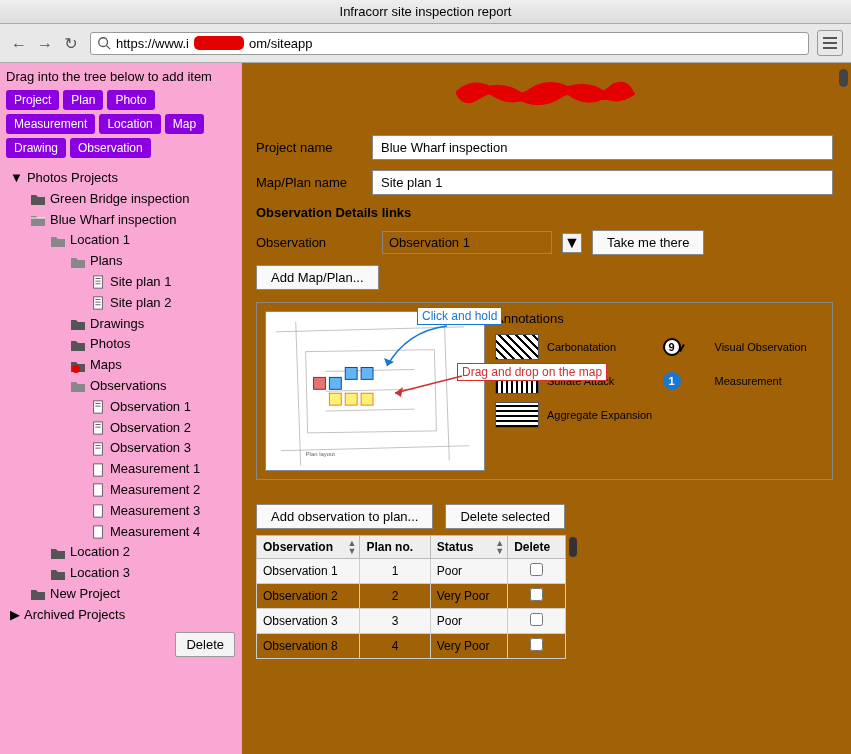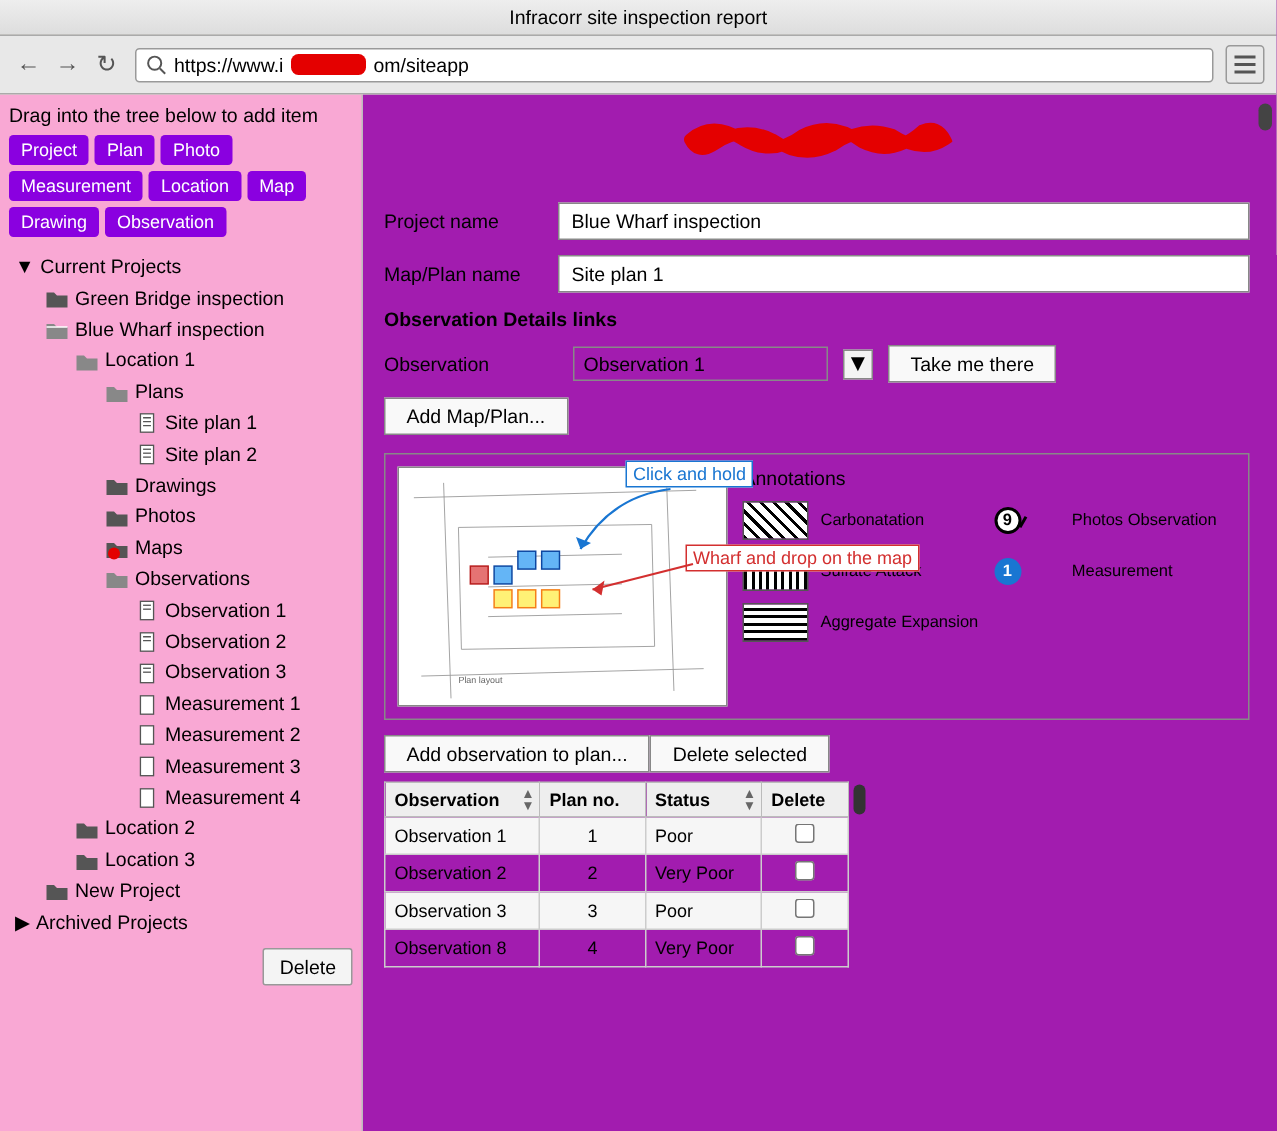--- a/index.html
+++ b/index.html
@@ -24,52 +24,52 @@
 .tree-row svg { width:16px; height:14px; flex-shrink:0; }
 .indent-0 { padding-left:4px; }
 .indent-1 { padding-left:24px; }
 .indent-2 { padding-left:44px; }
 .indent-3 { padding-left:64px; }
 .indent-4 { padding-left:84px; }
 .red-dot { width:8px; height:8px; background:#e40000; border-radius:50%; position:absolute; left:72px; top:302px; }
 .delete-btn-wrap { text-align:right; margin-top:6px; }
 .btn { background:#f4f4f4; border:1px solid #999; padding:4px 10px; font-size:13px; cursor:pointer; border-radius:2px; }
 
-.main { flex:1; background:#a21caf; padding:12px 18px 12px 14px; overflow:auto; position:relative; }
+.main { flex:1; background:#a16207; padding:12px 18px 12px 14px; overflow:auto; position:relative; }
 .scroll-gutter { position:absolute; right:3px; top:6px; bottom:6px; width:12px; }
 .scroll-thumb { position:absolute; top:0; right:0; width:9px; height:18px; background:#444; border-radius:5px; }
 .logo-scribble { width:180px; height:36px; margin:0 auto 24px; display:block; }
 .form-row { display:flex; align-items:center; margin-bottom:10px; }
 .form-row label { width:116px; font-size:13px; }
 .text-input { flex:1; border:1px solid #888; padding:4px 8px; font-size:13px; }
 .section-head { font-weight:bold; font-size:13px; margin:8px 0 10px; }
 .obs-row { display:flex; align-items:center; gap:10px; margin-bottom:10px; }
 .obs-row label { width:116px; font-size:13px; }
 .selectbox { border:1px solid #888; padding:3px 6px; font-size:13px; width:170px; display:flex; justify-content:space-between; align-items:center; cursor:pointer; }
 .caret { width:20px; height:20px; border:1px solid #888; display:flex; align-items:center; justify-content:center; background:#f4f4f4; }
 .btn2 { border:1px solid #888; background:#f9f9f9; padding:4px 14px; font-size:13px; cursor:pointer;text-align:center; }
 
-.map-panel { border:1px solid #888; padding:8px; margin-bottom:10px; display:flex; gap:10px; position:relative; }
+.map-panel { border:1px solid #888; padding:8px; margin-bottom:24px; display:flex; gap:10px; position:relative; }
 .map-img { width:220px; height:160px; border:1px solid #888; position:relative; background:#fff; overflow:hidden; }
 .map-sketch { position:absolute; inset:0; }
 .ann-side { flex:1; font-size:12px; }
 .ann-head { font-size:13px; margin-bottom:8px; }
 .ann-grid { display:grid; grid-template-columns: 46px 1fr 46px 1fr; gap:8px 6px; align-items:center; font-size:11px; }
 .swatch { width:44px; height:26px; border:1px solid #555; }
 .sw-diag { background: repeating-linear-gradient(45deg,#000,#000 2px,#fff 2px,#fff 6px); }
 .sw-vert { background: repeating-linear-gradient(90deg,#000,#000 2px,#fff 2px,#fff 5px); }
 .sw-horz { background: repeating-linear-gradient(0deg,#000,#000 2px,#fff 2px,#fff 5px); }
 .pin { width:18px; height:18px; border-radius:50%; display:flex; align-items:center; justify-content:center; color:#fff; font-size:11px; font-weight:bold; }
 .pin-white { background:#fff; border:2px solid #000; color:#000; position:relative; }
 .pin-white::after { content:""; position:absolute; width:2px; height:8px; background:#000; right:-4px; top:4px; transform:rotate(30deg);}
 .pin-blue { background:#1976d2; }
 .hint1 { position:absolute; top:4px; left:160px; color:#1976d2; font-size:12px; border:1px solid #1976d2; padding:1px 4px; background:#fff; }
 .hint2 { position:absolute; top:60px; left:200px; color:#d32f2f; font-size:12px; border:1px solid #d32f2f; padding:1px 4px; background:#fff; }
 
-.action-row { display:flex; gap:0; margin-bottom:6px; }
+.action-row { display:flex; gap:12px; margin-bottom:6px; }
 table { border-collapse:collapse; width:310px; font-size:12px; }
 th { background:#eee; border:1px solid #bbb; padding:4px 6px; text-align:left; position:relative; }
 td { border:1px solid #ccc; padding:4px 6px; }
 tr:nth-child(odd) td { background:#f6f6f6; }
 .sort-icon { position:absolute; right:3px; top:3px; font-size:9px; line-height:8px; color:#666; }
 .table-scroll { display:inline-block; vertical-align:top; width:14px; height:120px; position:relative; }
 .table-scroll-thumb { position:absolute; top:2px; left:3px; width:8px; height:20px; background:#333; border-radius:4px; }
 </style>
 </head>
 <body>
@@ -104,21 +104,21 @@
       <span class="tag">Plan</span>
       <span class="tag">Photo</span>
       <span class="tag">Measurement</span>
       <span class="tag">Location</span>
       <span class="tag">Map</span>
       <span class="tag">Drawing</span>
       <span class="tag">Observation</span>
     </div>
 
     <div class="tree">
-      <div class="tree-row indent-0">▼ <span>Current Projects</span></div>
+      <div class="tree-row indent-0">▼ <span>Photos Projects</span></div>
       <div class="tree-row indent-1">
           <svg viewBox="0 0 16 14">
             <path d="M1 3h5l2 2h7v8H1z" fill="#555"></path>
           </svg>
           <span>Green Bridge inspection</span>
         </div>
       <div class="tree-row indent-1">
           <svg viewBox="0 0 16 14">
             <path d="M1 3h5l2 2h7v8H1z" fill="#888"></path>
             <path d="M1 5h14" stroke="#fff"></path>
@@ -295,33 +295,33 @@
           <rect x="80" y="82" width="12" height="12" fill="#fff176" stroke="#f57f17"></rect>
           <rect x="96" y="82" width="12" height="12" fill="#fff176" stroke="#f57f17"></rect>
           <text x="40" y="145" font-size="6" fill="#666">Plan layout</text>
         </svg>
       </div>
       <div class="hint1">Click and hold</div>
       <svg style="position:absolute;left:120px;top:18px;width:80px;height:50px">
           <path d="M70 5 Q30 10 10 45" fill="none" stroke="#1976d2" stroke-width="1.5"></path>
           <path d="M10 45 l-3 -8 l10 4 z" fill="#1976d2"></path>
         </svg>
-      <div class="hint2">Wharf and drop on the map</div>
+      <div class="hint2">Drag and drop on the map</div>
       <svg style="position:absolute;left:130px;top:68px;width:80px;height:30px">
           <path d="M75 5 L8 22" fill="none" stroke="#d32f2f" stroke-width="1.5"></path>
           <path d="M8 22 l8 -6 l-2 10 z" fill="#d32f2f"></path>
         </svg>
 
       <div class="ann-side">
         <div class="ann-head">Annotations</div>
         <div class="ann-grid">
           <div class="swatch sw-diag"></div>
           <span>Carbonatation</span>
           <div class="pin pin-white">9</div>
-          <span>Photos Observation</span>
+          <span>Visual Observation</span>
 
           <div class="swatch sw-vert"></div>
           <span>Sulfate Attack</span>
           <div class="pin pin-blue">1</div>
           <span>Measurement</span>
 
           <div class="swatch sw-horz"></div>
           <span>Aggregate Expansion</span>
           <span></span>
             <span></span>

